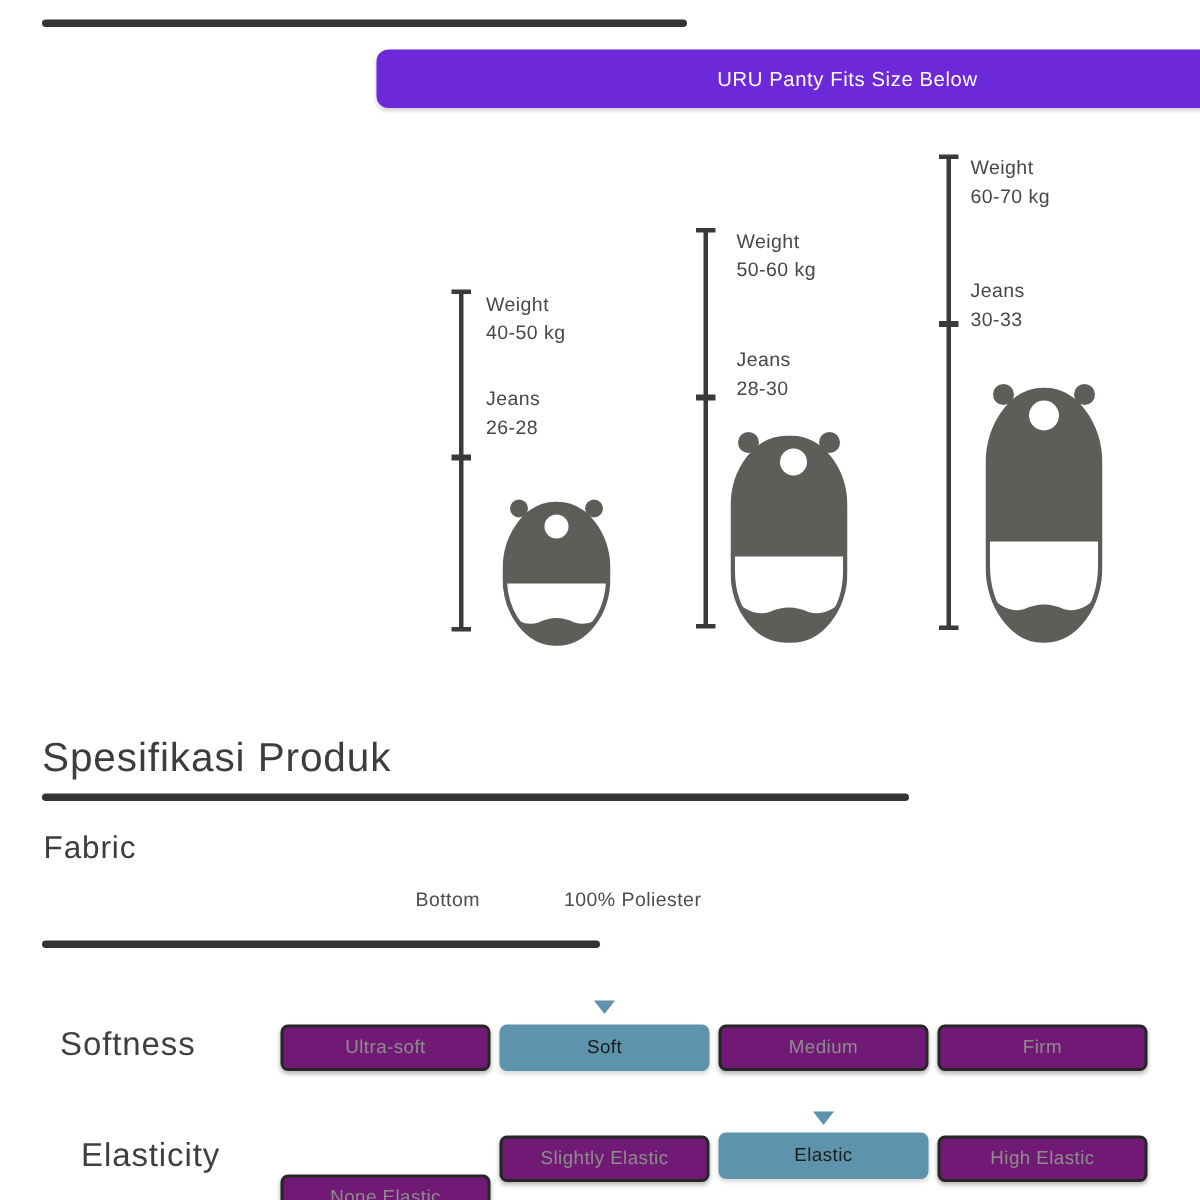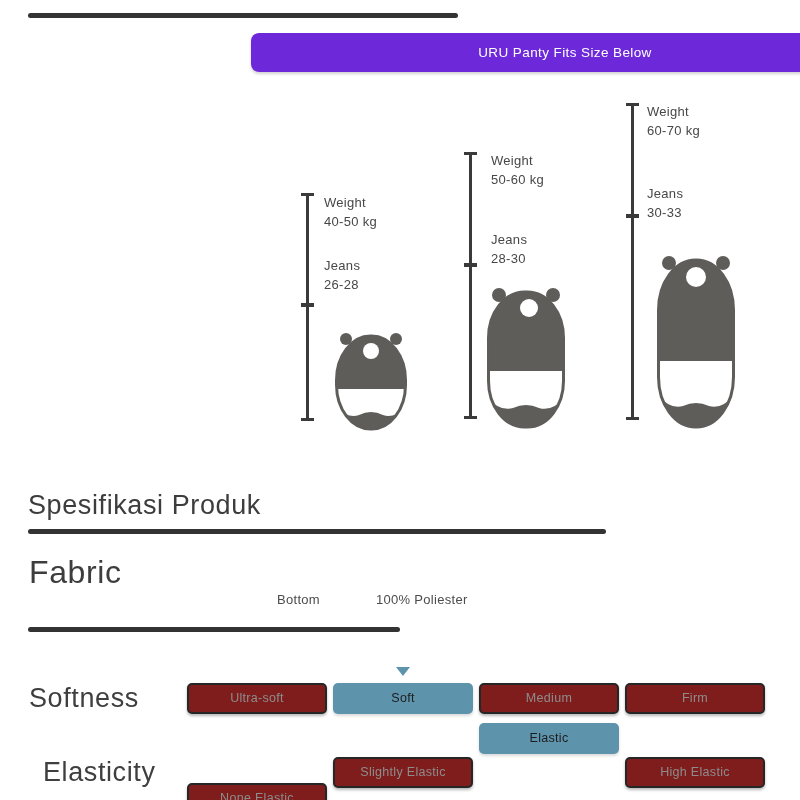--- a/index.html
+++ b/index.html
@@ -20,30 +20,30 @@
   .vline .cap.t{top:-1px;}
   .vline .cap.b{bottom:-1px;}
   .vline .tick{position:absolute;left:-5px;width:13px;height:4px;background:#3a3a3a;}
   .mtext{position:absolute;font-size:13px;line-height:19px;color:#474747;letter-spacing:0.3px;}
 
   .panty{position:absolute;}
 
   
   .spec-title{left:28px;top:490px;font-size:27px;font-weight:400;color:#3d3d3d;letter-spacing:0.6px;}
   .rule1{left:28px;top:529px;width:578px;height:5px;background:#333333;border-radius:3px;}
-  .fabric-label{left:29px;top:554px;font-size:32px;font-weight:400;color:#3d3d3d;letter-spacing:0.6px;}
+  .fabric-label{left:29px;top:554px;font-size:21px;font-weight:400;color:#3d3d3d;letter-spacing:0.6px;}
   .frow{position:absolute;left:277px;font-size:13px;color:#4c4c4c;letter-spacing:0.3px;}
   .frow .flabel{display:inline-block;width:95px;}
   .frow .fval{display:inline-block;margin-right:14px;}
   .rule2{left:28px;top:627px;width:372px;height:5px;background:#333333;border-radius:3px;}
 
   
-  .row-label{left:29px;top:0;font-size:27px;font-weight:400;color:#3f3f3f;letter-spacing:0.6px;}
+  .row-label{left:40px;top:0;font-size:22px;font-weight:400;color:#3f3f3f;letter-spacing:0.6px;}
   .chip{position:absolute;box-sizing:border-box;width:140px;height:31px;border:2px solid #262626;
-        border-radius:5px;background:#7f1d1d;color:#8d8d8d;font-size:12.5px;text-align:center;
+        border-radius:5px;background:#701a75;color:#8d8d8d;font-size:12.5px;text-align:center;
         line-height:27px;letter-spacing:0.3px;box-shadow:0 2px 3px rgba(0,0,0,0.28);}
   .chip.sel{border:none;background:#5e93ac;color:#1c1c1c;line-height:31px;box-shadow:0 2px 3px rgba(0,0,0,0.15);}
   .tri{position:absolute;width:0;height:0;border-left:7px solid transparent;border-right:7px solid transparent;
        border-top:9px solid #5e93ac;}
 </style>
 </head>
 <body>
 
 <div class="page">
 
@@ -151,16 +151,16 @@
   <div class="tri" style="left:396px;top:667px;"></div>
   <div class="chip" style="left:187px;top:683px;">Ultra-soft</div>
   <div class="chip sel" style="left:333px;top:683px;">Soft</div>
   <div class="chip" style="left:479px;top:683px;">Medium</div>
   <div class="chip" style="left:625px;top:683px;">Firm</div>
 
   <div class="abs row-label" style="top:757px;margin-left:14px;">Elasticity</div>
   <div class="tri" style="left:542px;top:741px;"></div>
   <div class="chip" style="left:187px;top:757px;margin-top:26px;">None Elastic</div>
   <div class="chip" style="left:333px;top:757px;">Slightly Elastic</div>
-  <div class="chip sel" style="left:479px;top:723px;">Elastic</div>
+  <div class="chip sel" style="left:479px;top:755px;">Elastic</div>
   <div class="chip" style="left:625px;top:757px;">High Elastic</div>
 
 </div>
 
 </body></html>

